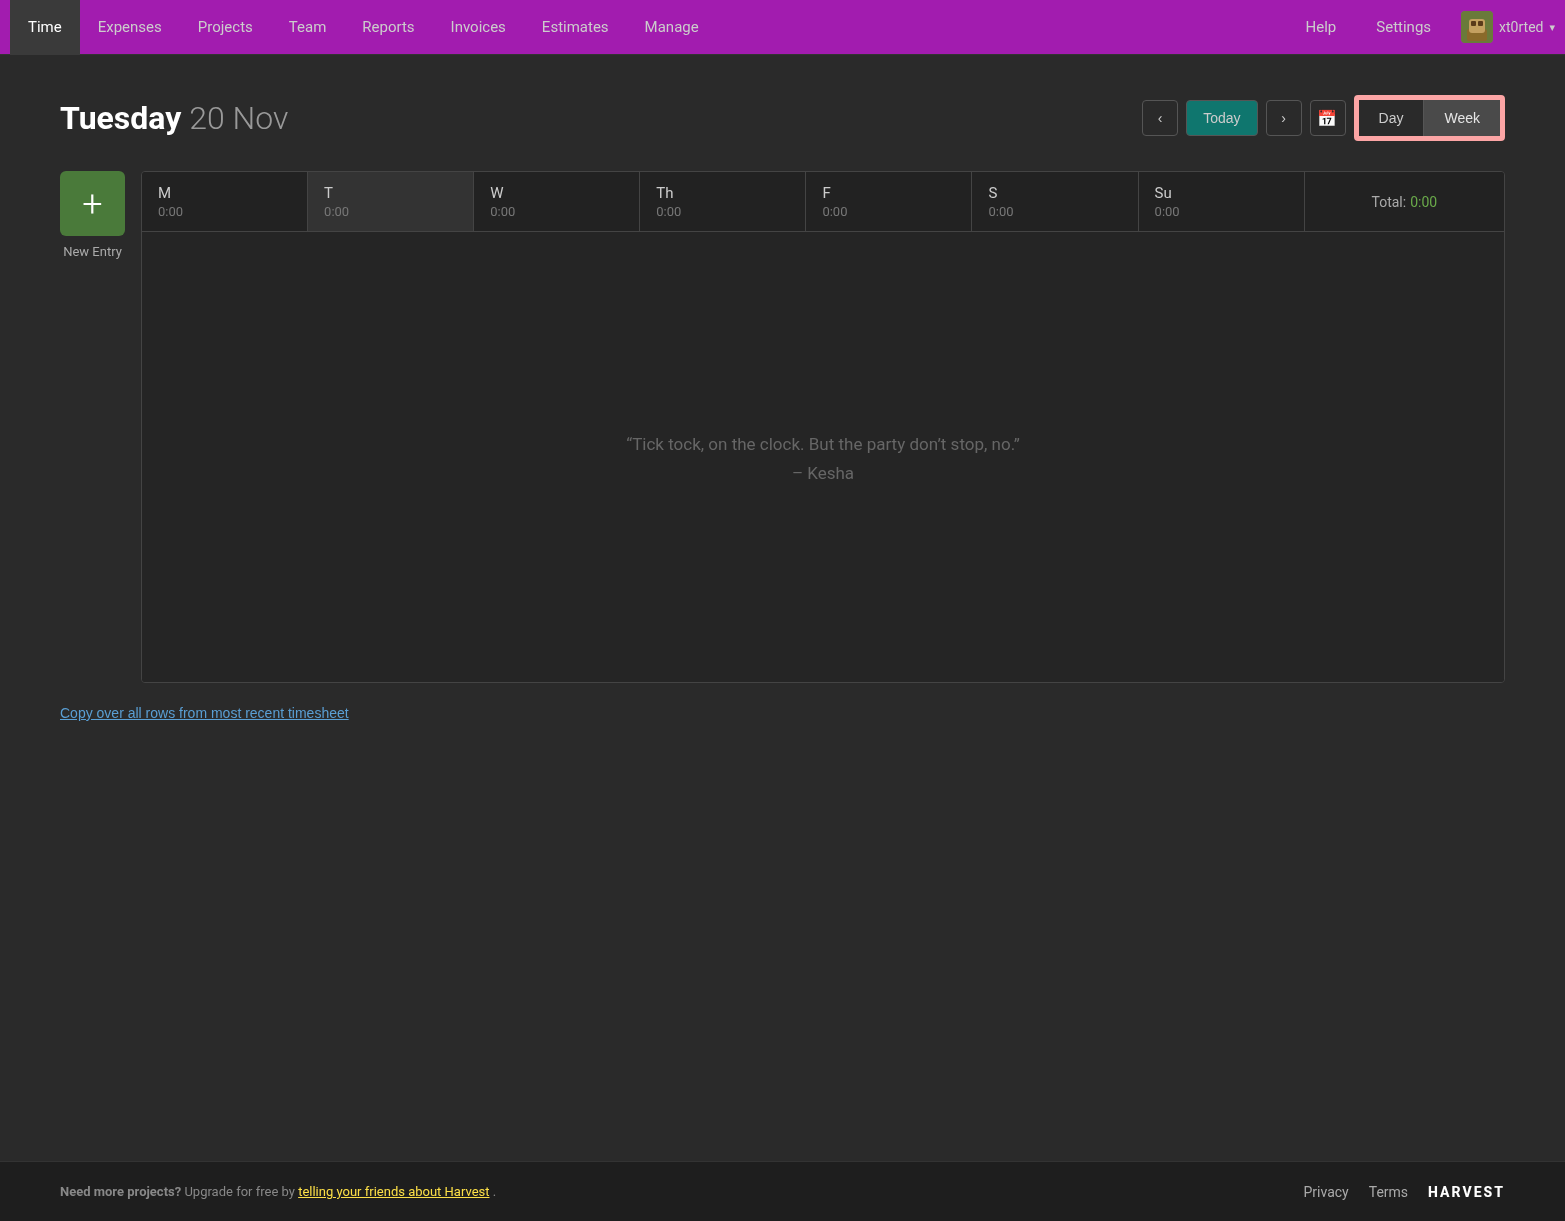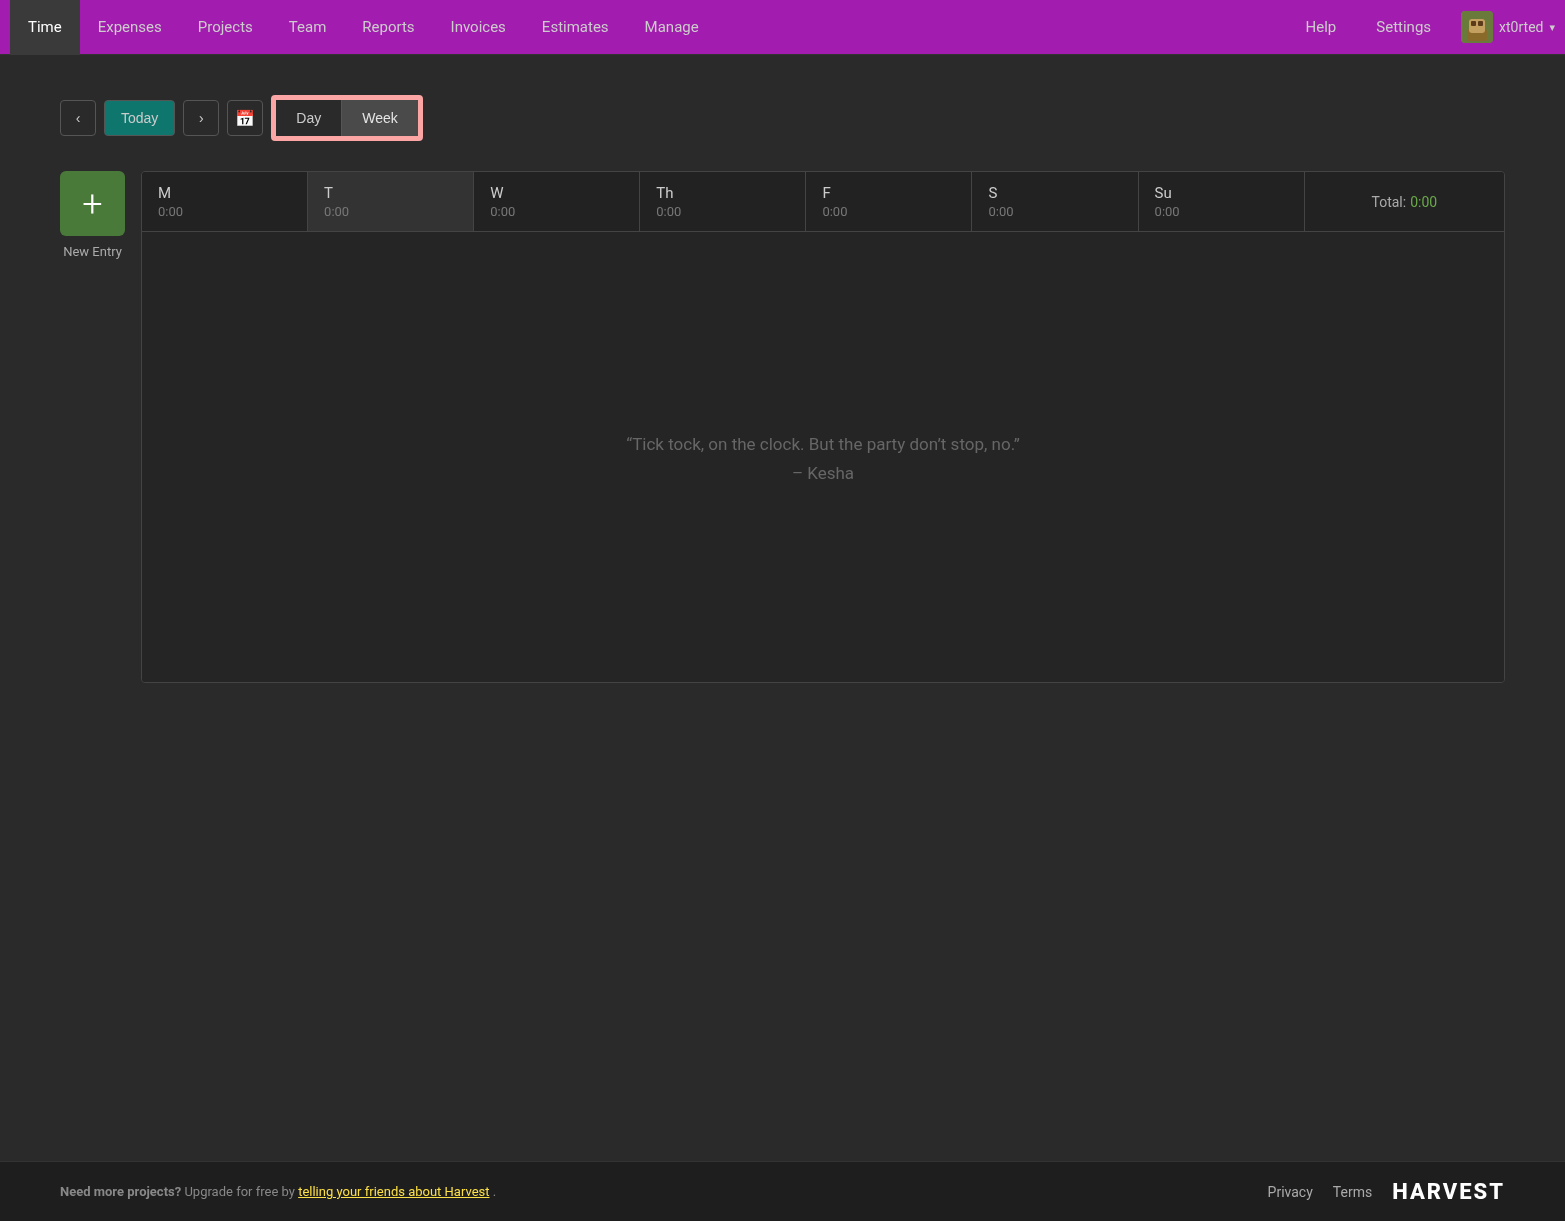--- a/index.html
+++ b/index.html
@@ -294,21 +294,21 @@
       align-items: center;
       gap: 20px;
     }
     .footer-link {
       color: #aaa;
       text-decoration: none;
       font-size: 14px;
       cursor: pointer;
     }
     .harvest-logo {
-      font-size: 22px;
+      font-size: 14px;
       font-weight: 800;
       color: #fff;
       letter-spacing: 2px;
     }
   </style>
 </head>
 <body>
 
 <nav>
   <div class="nav-left">
@@ -336,20 +336,24 @@
       </div>
       <span>xt0rted</span>
       <span class="chevron-down">▾</span>
     </div>
   </div>
 </nav>
 
 <div class="main-content">
 
   <div class="date-header">
+    <h1 class="date-title">
+      <span>Tuesday</span>
+      <span class="date-light"> </span><span class="date-light">20 Nov</span>
+    </h1>
     <div class="date-controls">
       <button class="btn-nav">‹</button>
       <button class="btn-today">Today</button>
       <button class="btn-nav">›</button>
       <button class="btn-calendar">
         <span>📅</span>
       </button>
       <div class="view-toggle">
         <button class="btn-view">Day</button>
         <button class="btn-view active">Week</button>
@@ -401,20 +405,23 @@
       </div>
       <div class="week-body">
         <div class="quote-container">
           <div class="quote-text">“Tick tock, on the clock. But the party don’t stop, no.”</div>
           <div class="quote-author">– Kesha</div>
         </div>
       </div>
     </div>
   </div>
 
+  <div class="copy-link-area">
+    <button class="copy-link">Copy over all rows from most recent timesheet</button>
+  </div>
 
 </div>
 
 <footer>
   <div class="footer-left">
     <strong>Need more projects?</strong>
     <span> Upgrade for free by </span>
     <a>telling your friends about Harvest</a>
     <span>.</span>
   </div>

